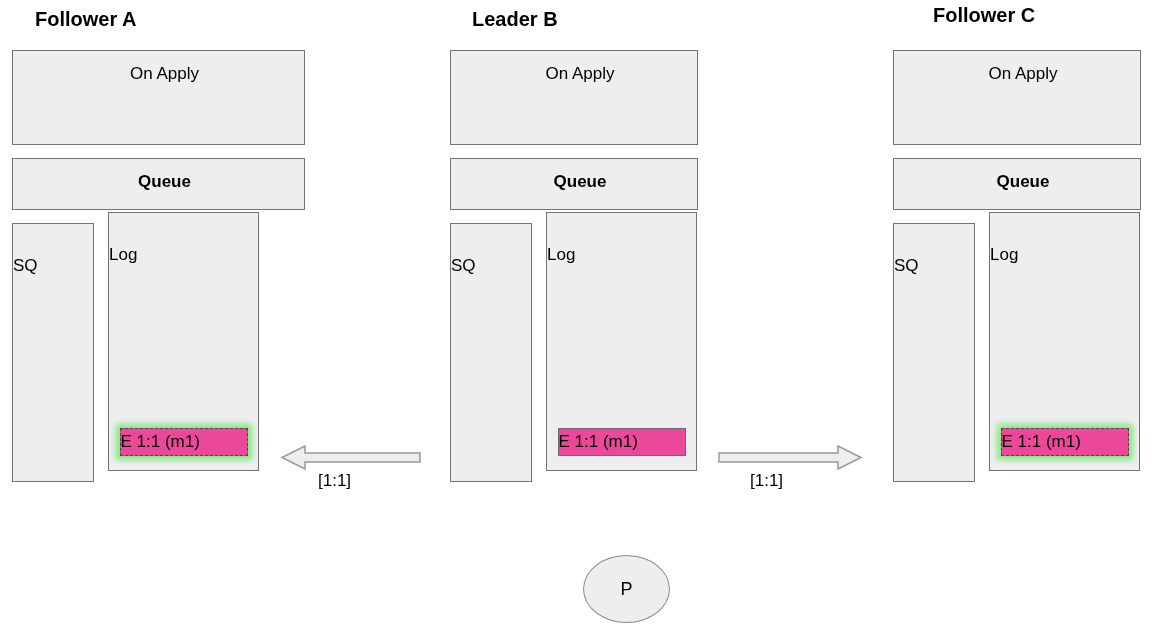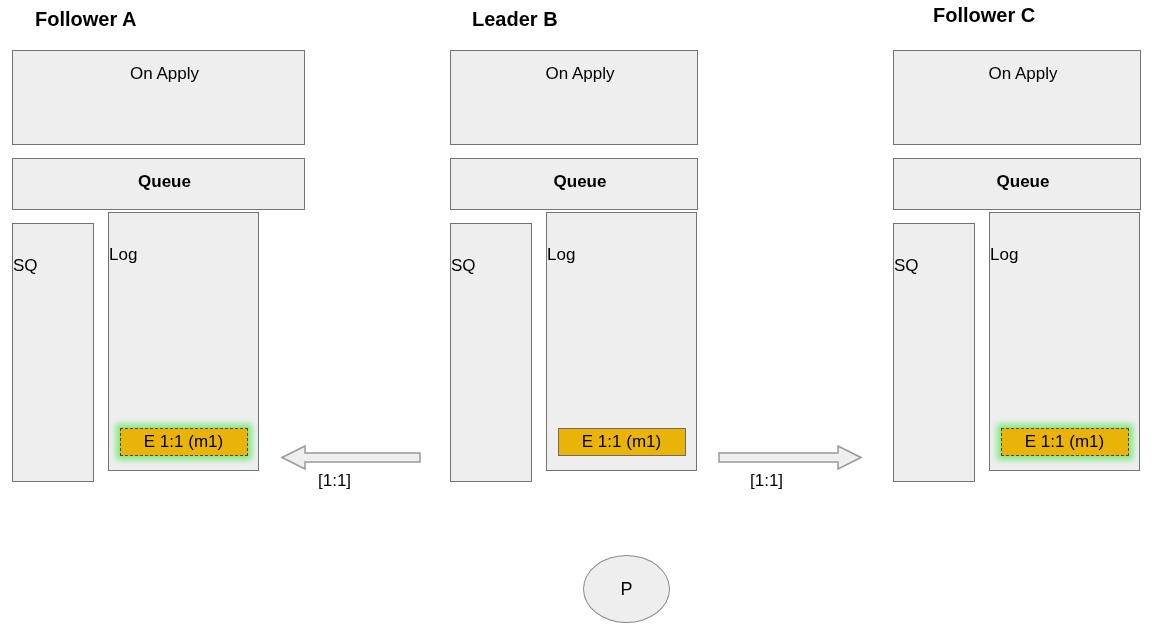--- a/index.html
+++ b/index.html
@@ -46,24 +46,24 @@
 
   
   .log-entry {
     position: absolute;
     left: 50%;
     transform: translateX(-50%);
     bottom: 14px;
     width: 128px;
     height: 28px;
     box-sizing: border-box;
-    background: #eab308;
+    background: #ec4899;
     font-size: 17px;
     line-height: 25px;
-    text-align: center;
+    text-align: left;
     white-space: nowrap;
   }
   .log-entry.dashed {
     border: 1.6px dashed #474747;
     box-shadow: 0 0 6px 4px #82e982;
   }
   .log-entry.solid {
     border: 1.5px solid #6b6b6b;
   }
 

